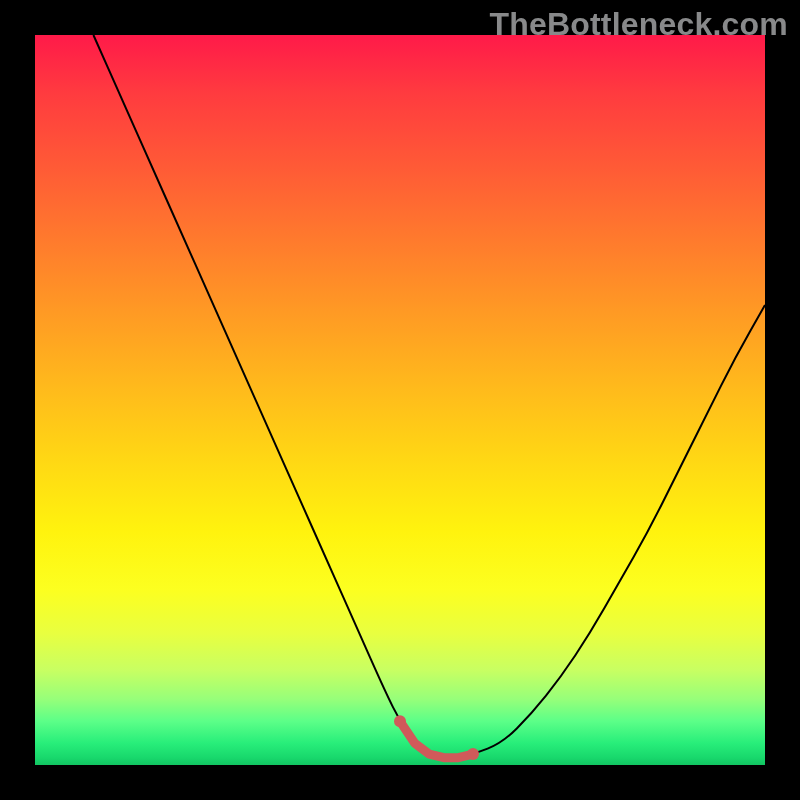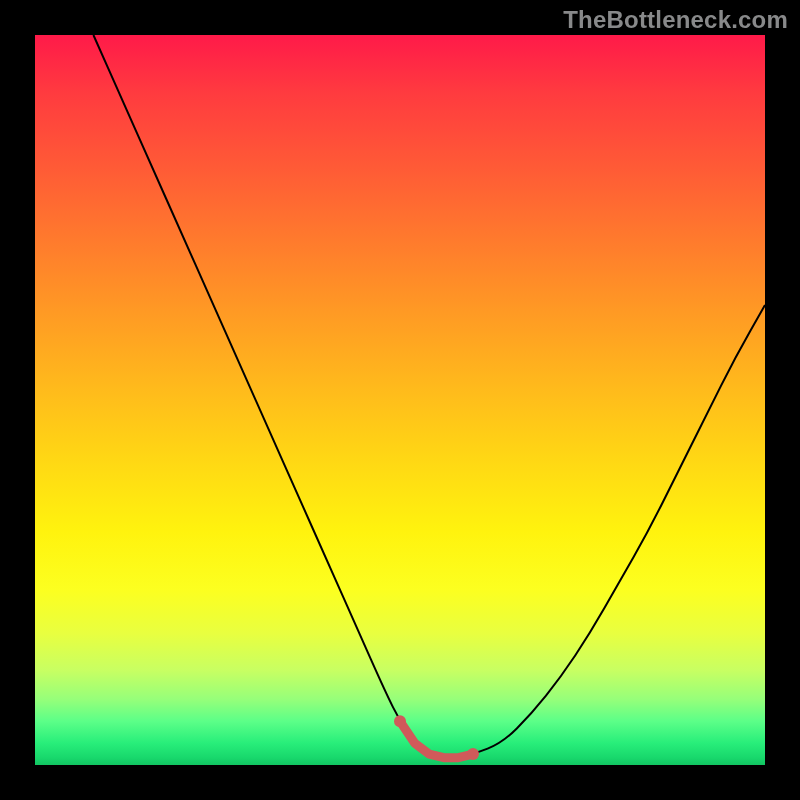--- a/index.html
+++ b/index.html
@@ -40,21 +40,21 @@
       #5cff88 94%,
       #28ee7a 97%,
       #18d86c 99%,
       #12c562 100%);
   }
   .watermark {
     position: absolute;
     top: 6px;
     right: 12px;
     font-family: Arial, Helvetica, sans-serif;
-    font-size: 24px;
+    font-size: 32px;
     font-weight: 600;
     color: #88898a;
     letter-spacing: 0.2px;
     user-select: none;
   }
   svg.curve-layer {
     position: absolute;
     left: 35px;
     top: 35px;
     width: 730px;

